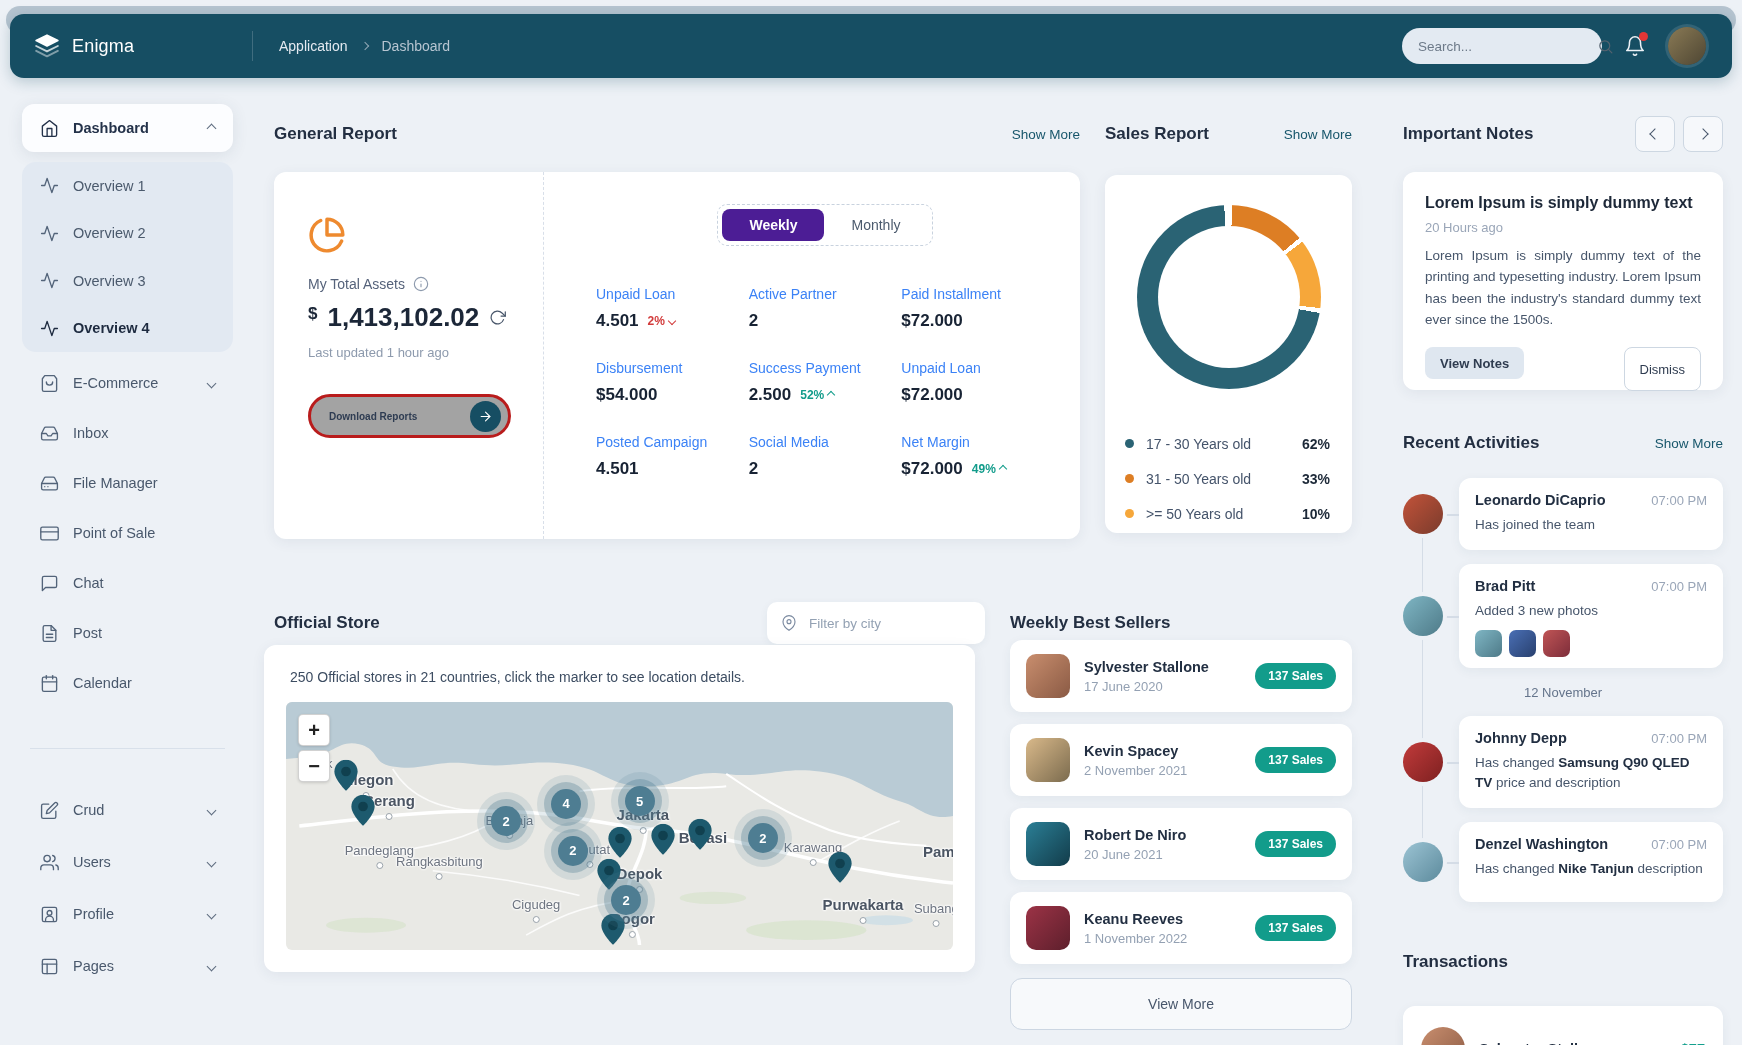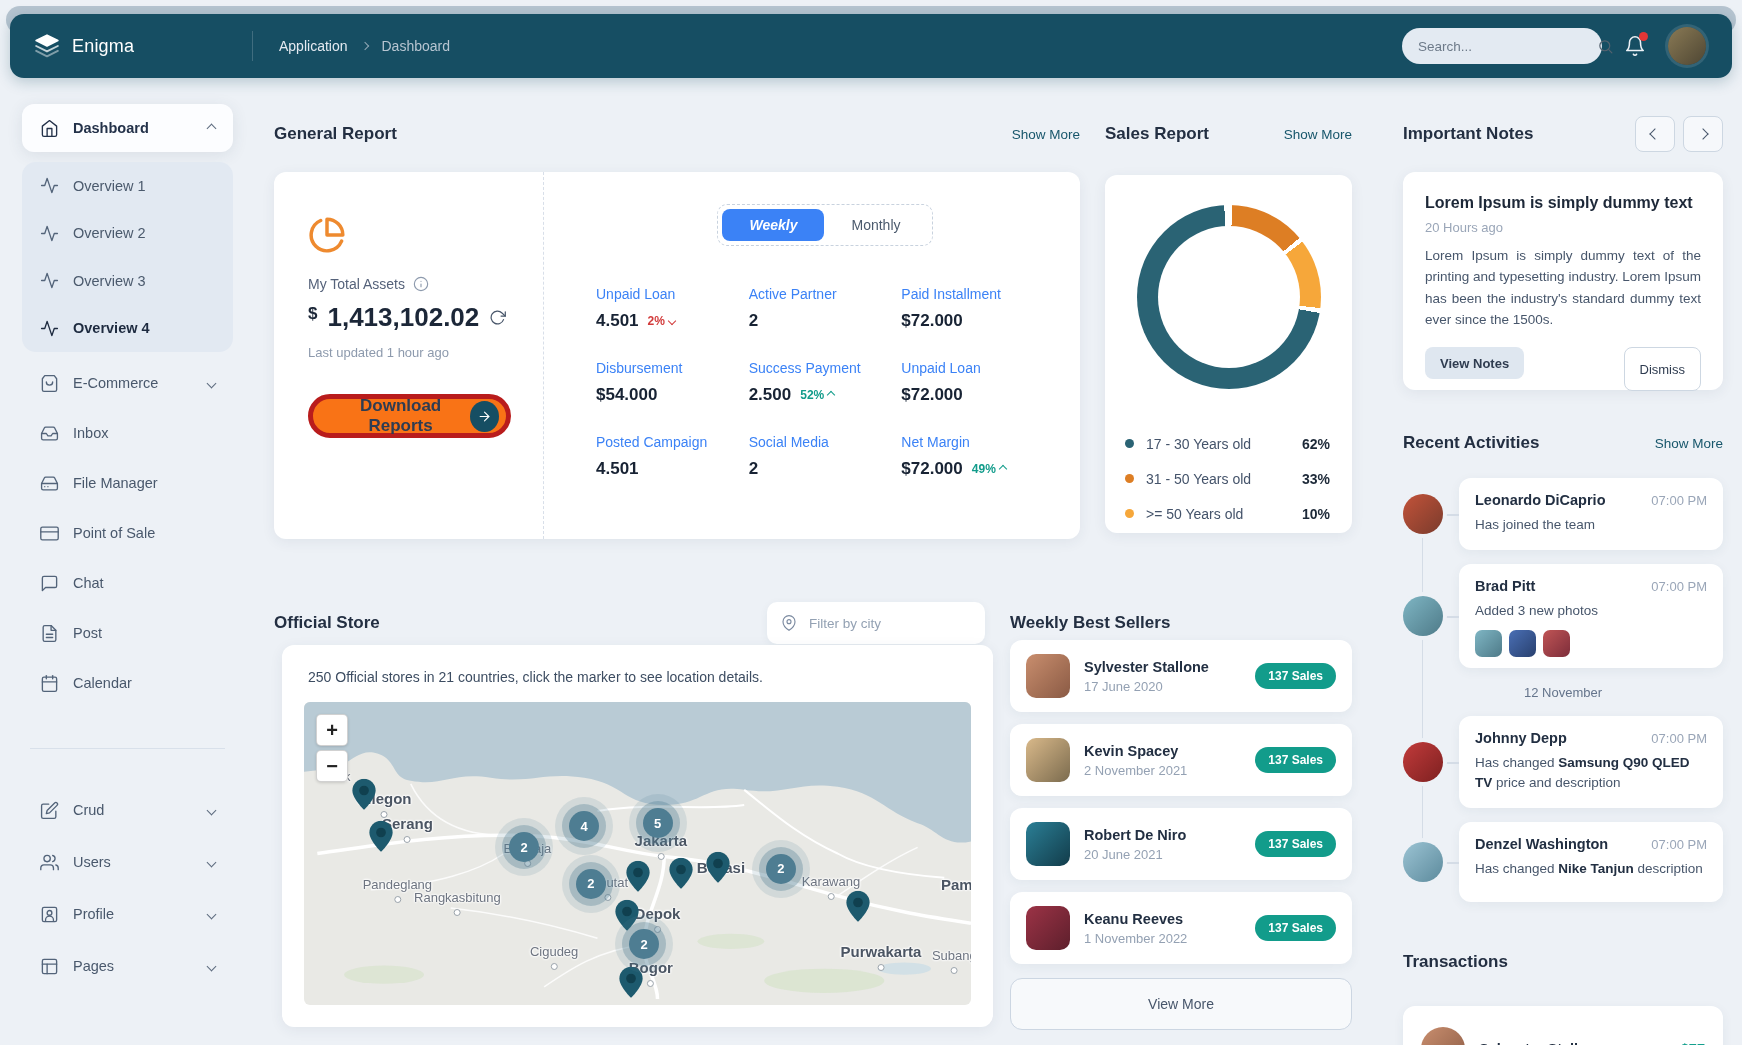--- a/index.html
+++ b/index.html
@@ -64,26 +64,26 @@
   .show-more{font-size:13.5px;color:#17566b;cursor:pointer;}
 
   
   #gr-card{display:flex;}
   .gr-left{width:269px;box-sizing:border-box;padding:44px 30px 0 34px;}
   .gr-label{margin-top:22px;display:flex;align-items:center;gap:8px;font-size:14px;color:#55627a;}
   .gr-value{margin-top:10px;display:flex;align-items:flex-start;gap:10px;font-size:26px;font-weight:700;color:#1c2738;}
   .gr-value .cur{font-size:17px;margin-top:2px;}
   .gr-value .refresh{margin-top:7px;color:#475569;cursor:pointer;}
   .gr-updated{margin-top:12px;font-size:13px;color:#8d9aad;}
-  .dl-btn{margin-top:34px;display:flex;align-items:center;justify-content:space-between;width:203px;height:44px;border:5px solid #b91c1c;border-radius:22px;background:#f97316;padding:0 7px 0 18px;font-family:inherit;font-size:17px;font-weight:600;color:#2e3c52;cursor:pointer;}
+  .dl-btn{margin-top:34px;display:flex;align-items:center;justify-content:space-between;width:203px;height:44px;border:3px solid #b91c1c;border-radius:22px;background:#a3a3a3;padding:0 7px 0 18px;font-family:inherit;font-size:10px;font-weight:600;color:#2e3c52;cursor:pointer;}
   .dl-circle{width:31px;height:31px;border-radius:50%;background:#164e63;display:flex;align-items:center;justify-content:center;color:#fff;}
   .gr-right{flex:1;border-left:1px dashed #d8dfe9;box-sizing:border-box;padding:30px 26px 0 52px;}
   .toggle-box{width:max-content;margin:2px auto 0;border:1px dashed #c8d2de;border-radius:10px;padding:4px;display:flex;}
   .tgl{font-size:14px;padding:8px 27px;border-radius:8px;color:#4b5a6d;cursor:pointer;}
-  .tgl.active{background:#3b82f6;color:#fff;font-weight:600;font-style:italic;}
+  .tgl.active{background:#4c1d95;color:#fff;font-weight:600;}
   .stats-grid{margin-top:40px;display:grid;grid-template-columns:repeat(3,1fr);row-gap:29px;}
   .stat-label{font-size:14px;color:#3b82f6;}
   .stat-val{margin-top:9px;display:flex;align-items:center;font-size:17px;font-weight:700;color:#182334;}
   .delta{margin-left:9px;display:inline-flex;align-items:center;gap:4px;font-size:12px;font-weight:700;}
   .delta .chev{width:5px;height:5px;border-width:1.6px;}
   .delta.down{color:#d23b3b;}
   .delta.up{color:#129c8b;}
 
   
   .donut{width:184px;height:184px;margin:30px auto 0;border-radius:50%;position:relative;
@@ -513,21 +513,21 @@
             <circle cx="12" cy="10" r="3"></circle>
           </svg>
       </span>
       <input placeholder="Filter by city" style="">
     </div>
   </div>
   <div class="sec-head" style="left:1010px;top:600px;width:342px;height:46px">
     <span class="sec-title">Weekly Best Sellers</span>
   </div>
 
-  <div class="card stacked" style="left:282px;top:645px;width:711px;height:382px">
+  <div class="card stacked" style="left:264px;top:645px;width:711px;height:327px">
     <div class="os-desc">250 Official stores in 21 countries, click the marker to see location details.</div>
     <div class="map">
       <svg class="map-svg" viewBox="0 0 100 100" preserveAspectRatio="none">
         <path d="M0,0 L100,0 L100,46 C96,48 95,42 92,40 C87,36 86,30 80,28 C74,26 72,31 66,29 C60,27 60,34 54,34 C48,34 48,27 42,25 C36,23 34,27 28,25 C22,23 21,28 16,26 C13,25 14,19 11,17 C8,15 7,21 4,22 L0,23 Z" fill="#b9cbd5"></path>
         <ellipse cx="78" cy="92" rx="9" ry="4" fill="#d9e4cf" opacity=".85"></ellipse>
         <ellipse cx="64" cy="79" rx="5" ry="2.5" fill="#d9e4cf" opacity=".8"></ellipse>
         <ellipse cx="12" cy="90" rx="6" ry="3" fill="#d9e4cf" opacity=".8"></ellipse>
         <ellipse cx="90" cy="88" rx="4" ry="2" fill="#cfdfe6" opacity=".9"></ellipse>
         <g stroke="#ffffff" fill="none" vector-effect="non-scaling-stroke">
           <path d="M2,50 C12,47 20,44 30,44 C42,44 46,49 54,51 C64,53 70,58 80,64 C88,69 94,71 100,73" stroke-width="3.5" vector-effect="non-scaling-stroke"></path>

